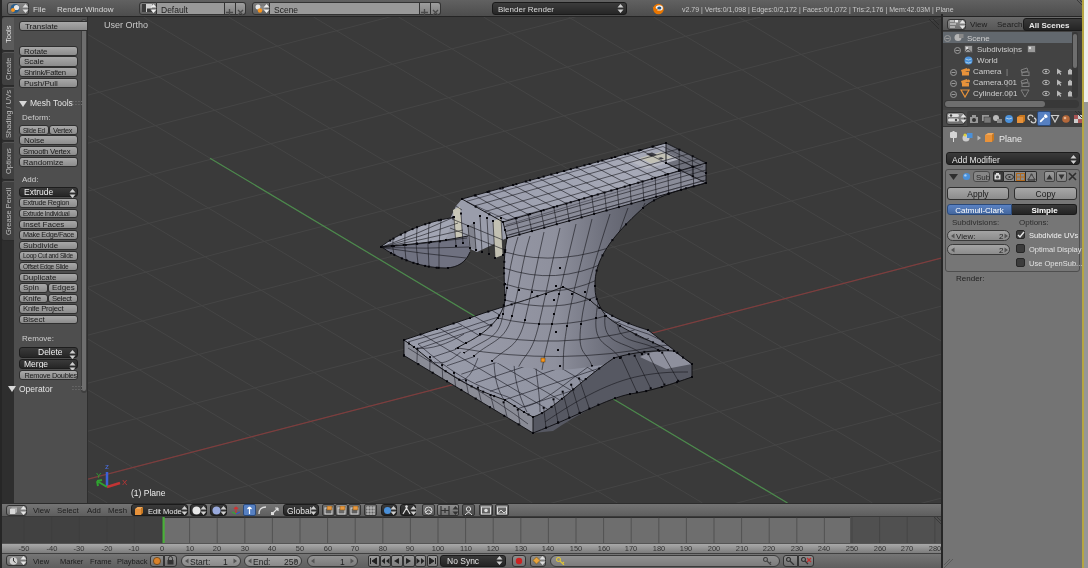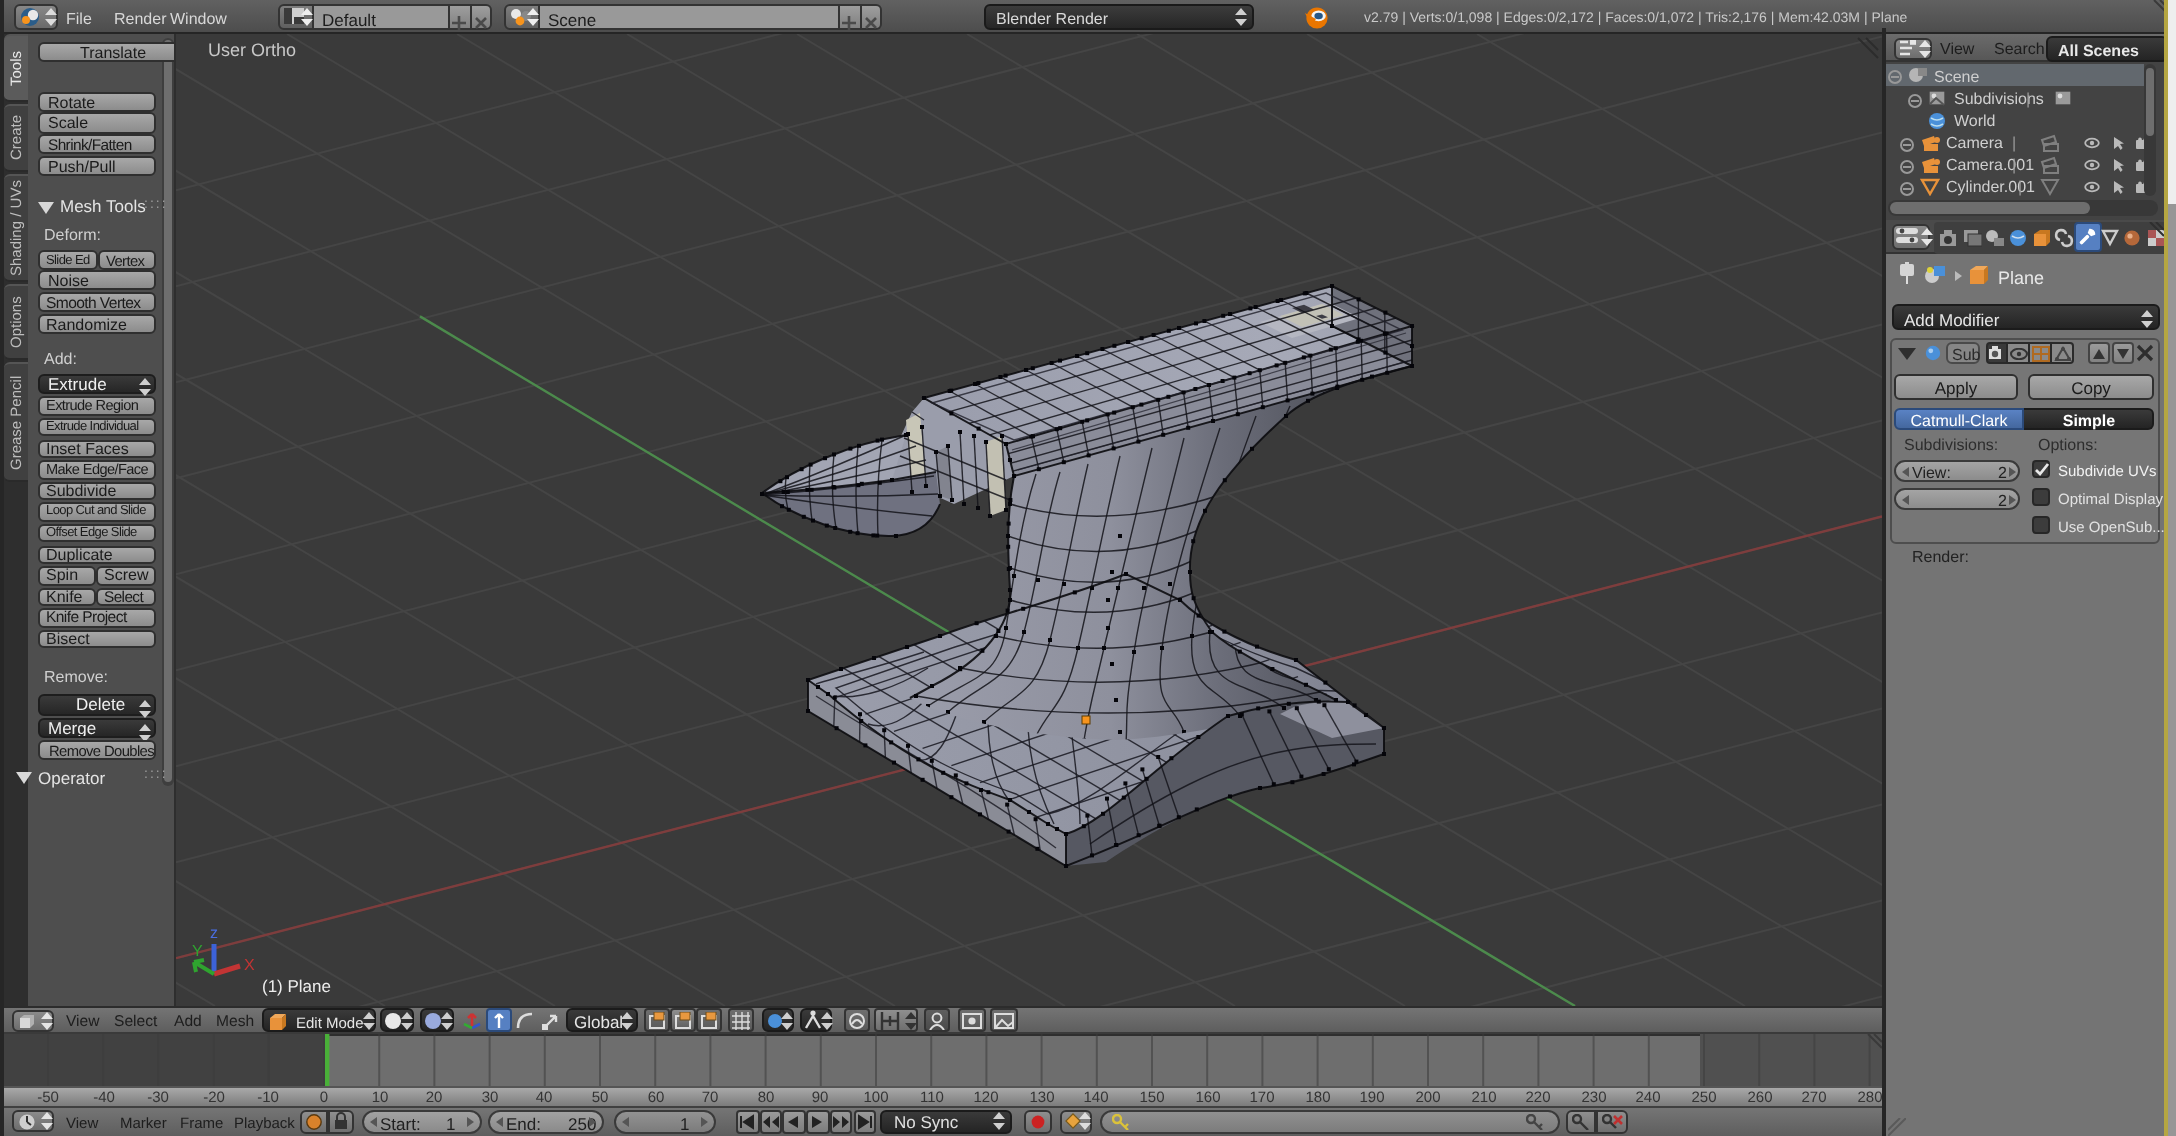--- a/index.html
+++ b/index.html
@@ -88,21 +88,21 @@
     <div class="abs" style="left:2px;top:181px;width:12px;height:60px;background:#404040;border-radius:3px 0 0 3px;border-top:1px solid #555;border-bottom:1px solid #2a2a2a"></div>
     <div class="t" style="left:2px;top:181px;width:12px;height:60px;color:#bdbdbd;font-size:7.5px;display:flex;align-items:center;justify-content:center;writing-mode:vertical-rl;transform:rotate(180deg)">Grease Pencil</div>
     <div class="abs" style="left:14px;top:17px;width:74px;height:486px;background:#4e4e4e"></div>
     <div class="abs" style="left:81px;top:19px;width:6px;height:374px;background:#3e3e3e;border-radius:3px"></div>
     <div class="abs" style="left:82px;top:20px;width:4px;height:371px;background:#6e6e6e;border-radius:3px"></div>
     <svg class="abs" style="left:19px;top:23px" width="8" height="7">
       <path d="M0 1 L8 1 L4 7 Z" fill="#d8d8d8"></path>
     </svg>
     <div class="t" style="left:30px;top:21.5px;font-size:8.5px;color:#e4e4e4;font-weight:normal;">Transform</div>
     <div class="t" style="left:72px;top:22px;color:#9a9a9a;font-size:7px;letter-spacing:1px">::::</div>
-    <div class="btn" style="left:19px;top:21px;width:71px;height:10.3px;font-size:8.0px;line-height:9.3px;text-align:left;padding-left:20px;">Translate</div>
+    <div class="btn" style="left:19px;top:21px;width:71px;height:10.3px;font-size:8.0px;line-height:9.3px;text-align:left;padding-left:5px;">Translate</div>
     <div class="btn" style="left:19px;top:45.5px;width:59px;height:10.3px;font-size:8.0px;line-height:9.3px;text-align:left;padding-left:4px;">Rotate</div>
     <div class="btn" style="left:19px;top:56.3px;width:59px;height:10.3px;font-size:8.0px;line-height:9.3px;text-align:left;padding-left:4px;">Scale</div>
     <div class="btn" style="left:19px;top:67.1px;width:59px;height:10.3px;font-size:7.7px;line-height:9.3px;text-align:left;padding-left:4px;letter-spacing:-0.3px;">Shrink/Fatten</div>
     <div class="btn" style="left:19px;top:77.9px;width:59px;height:10.3px;font-size:8.0px;line-height:9.3px;text-align:left;padding-left:4px;">Push/Pull</div>
     <svg class="abs" style="left:19px;top:99.5px" width="8" height="7">
       <path d="M0 1 L8 1 L4 7 Z" fill="#d8d8d8"></path>
     </svg>
     <div class="t" style="left:30px;top:98.0px;font-size:8.5px;color:#e4e4e4;font-weight:normal;">Mesh Tools</div>
     <div class="t" style="left:72px;top:98.5px;color:#9a9a9a;font-size:7px;letter-spacing:1px">::::</div>
     <div class="t" style="left:22px;top:113px;font-size:8px;color:#d0d0d0;font-weight:normal;">Deform:</div>
@@ -118,21 +118,21 @@
     </svg>
     <div class="btn" style="left:19px;top:198.3px;width:59px;height:9.6px;font-size:7.3px;line-height:8.6px;text-align:left;padding-left:3px;letter-spacing:-0.3px;">Extrude Region</div>
     <div class="btn" style="left:19px;top:208.9px;width:59px;height:9.6px;font-size:6.5px;line-height:8.6px;text-align:left;padding-left:3px;letter-spacing:-0.3px;">Extrude Individual</div>
     <div class="btn" style="left:19px;top:219.5px;width:59px;height:9.6px;font-size:8.0px;line-height:8.6px;text-align:left;padding-left:3px;">Inset Faces</div>
     <div class="btn" style="left:19px;top:230.1px;width:59px;height:9.6px;font-size:7.3px;line-height:8.6px;text-align:left;padding-left:3px;letter-spacing:-0.3px;">Make Edge/Face</div>
     <div class="btn" style="left:19px;top:240.7px;width:59px;height:9.6px;font-size:8.0px;line-height:8.6px;text-align:left;padding-left:3px;">Subdivide</div>
     <div class="btn" style="left:19px;top:251.29999999999998px;width:59px;height:9.6px;font-size:6.5px;line-height:8.6px;text-align:left;padding-left:3px;letter-spacing:-0.3px;">Loop Cut and Slide</div>
     <div class="btn" style="left:19px;top:261.9px;width:59px;height:9.6px;font-size:6.5px;line-height:8.6px;text-align:left;padding-left:3px;letter-spacing:-0.3px;">Offset Edge Slide</div>
     <div class="btn" style="left:19px;top:272.5px;width:59px;height:9.6px;font-size:8.0px;line-height:8.6px;text-align:left;padding-left:3px;">Duplicate</div>
     <div class="btn" style="left:19px;top:283.1px;width:29px;height:9.6px;font-size:8.0px;line-height:8.6px;text-align:left;padding-left:3px;">Spin</div>
-    <div class="btn" style="left:48px;top:283.1px;width:30px;height:9.6px;font-size:8.0px;line-height:8.6px;text-align:left;padding-left:3px;">Screw</div>
+    <div class="btn" style="left:48px;top:283.1px;width:30px;height:9.6px;font-size:8.0px;line-height:8.6px;text-align:left;padding-left:3px;">Edges</div>
     <div class="btn" style="left:19px;top:293.70000000000005px;width:29px;height:9.6px;font-size:8.0px;line-height:8.6px;text-align:left;padding-left:3px;">Knife</div>
     <div class="btn" style="left:48px;top:293.70000000000005px;width:30px;height:9.6px;font-size:7.7px;line-height:8.6px;text-align:left;padding-left:3px;letter-spacing:-0.3px;">Select</div>
     <div class="btn" style="left:19px;top:304.30000000000007px;width:59px;height:9.6px;font-size:7.8px;line-height:8.6px;text-align:left;padding-left:3px;letter-spacing:-0.3px;">Knife Project</div>
     <div class="btn" style="left:19px;top:314.9000000000001px;width:59px;height:9.6px;font-size:8.0px;line-height:8.6px;text-align:left;padding-left:3px;">Bisect</div>
     <div class="t" style="left:22px;top:334px;font-size:8px;color:#d0d0d0;font-weight:normal;">Remove:</div>
     <div class="btnd" style="left:19px;top:347px;width:59px;height:10.5px;font-size:8.5px;line-height:9.5px;text-align:left;padding-left:18px;color:#f0f0f0;">Delete</div>
     <svg class="abs" style="left:69px;top:350px" width="7" height="9">
       <path d="M3.5 0 L6.5 3.5 L0.5 3.5 Z M3.5 9 L6.5 5.5 L0.5 5.5 Z" fill="#cfcfcf"></path>
     </svg>
     <div class="btnd" style="left:19px;top:358.5px;width:59px;height:10.5px;font-size:8.5px;line-height:9.5px;text-align:left;padding-left:4px;color:#f0f0f0;">Merge</div>

